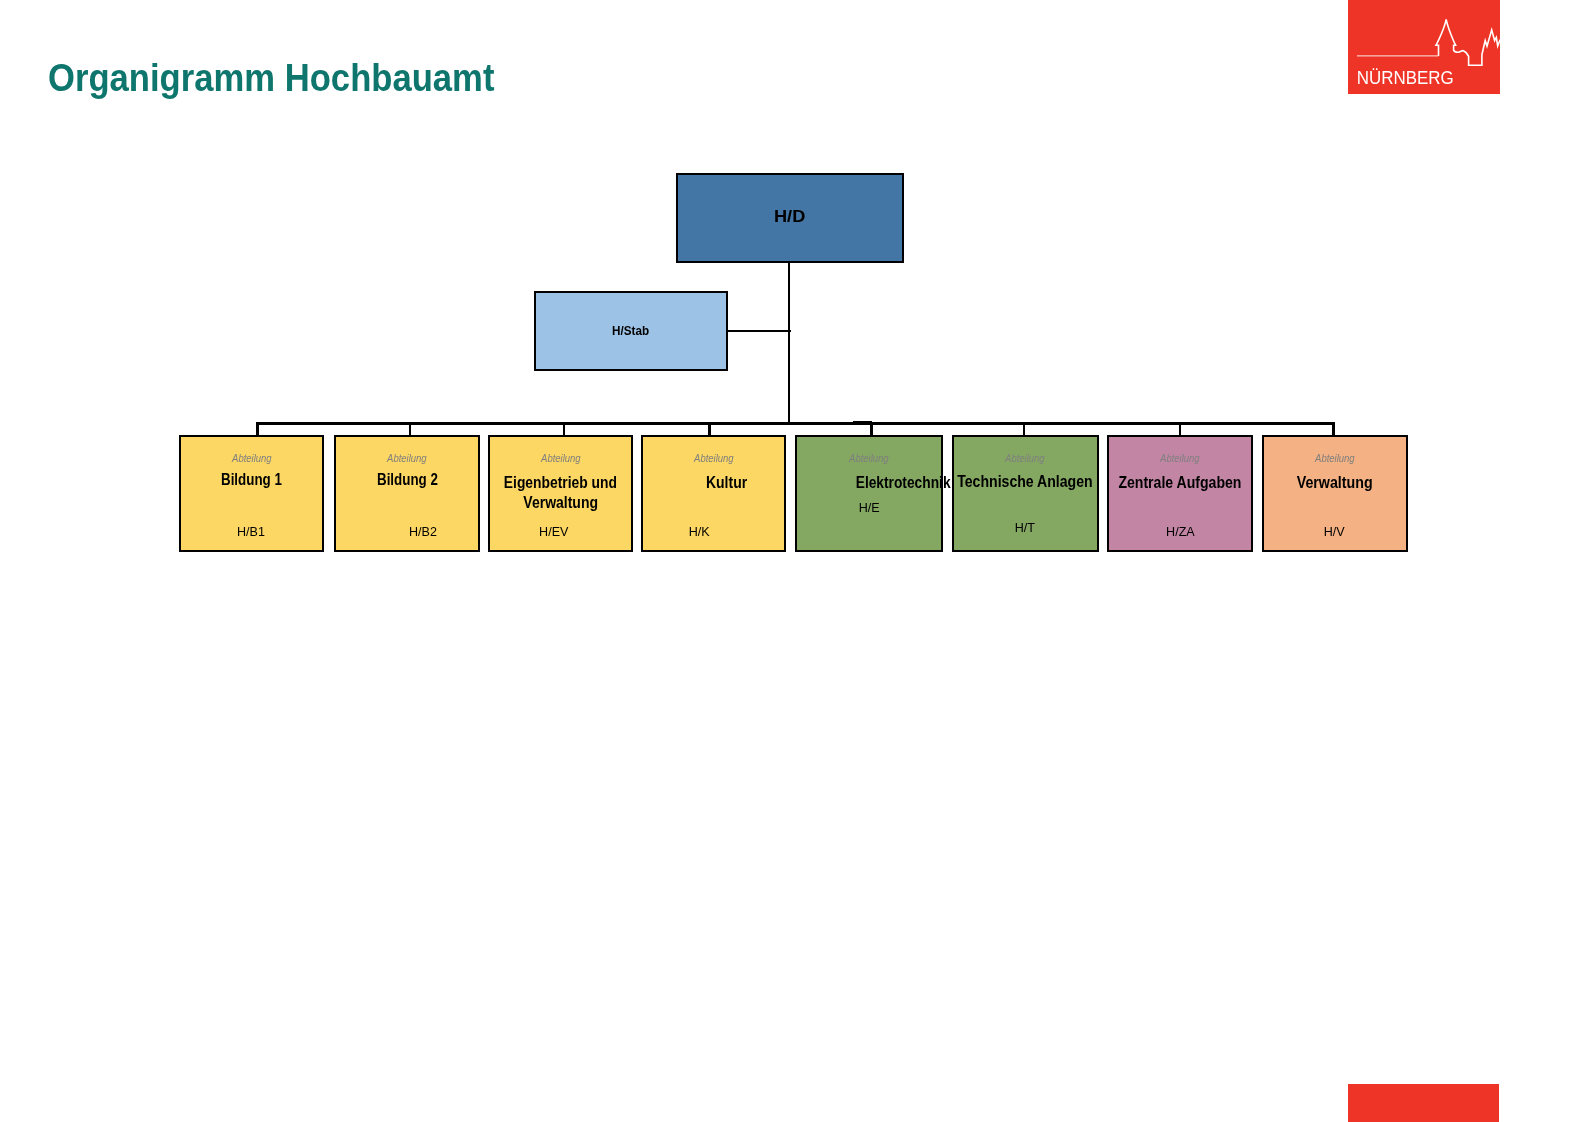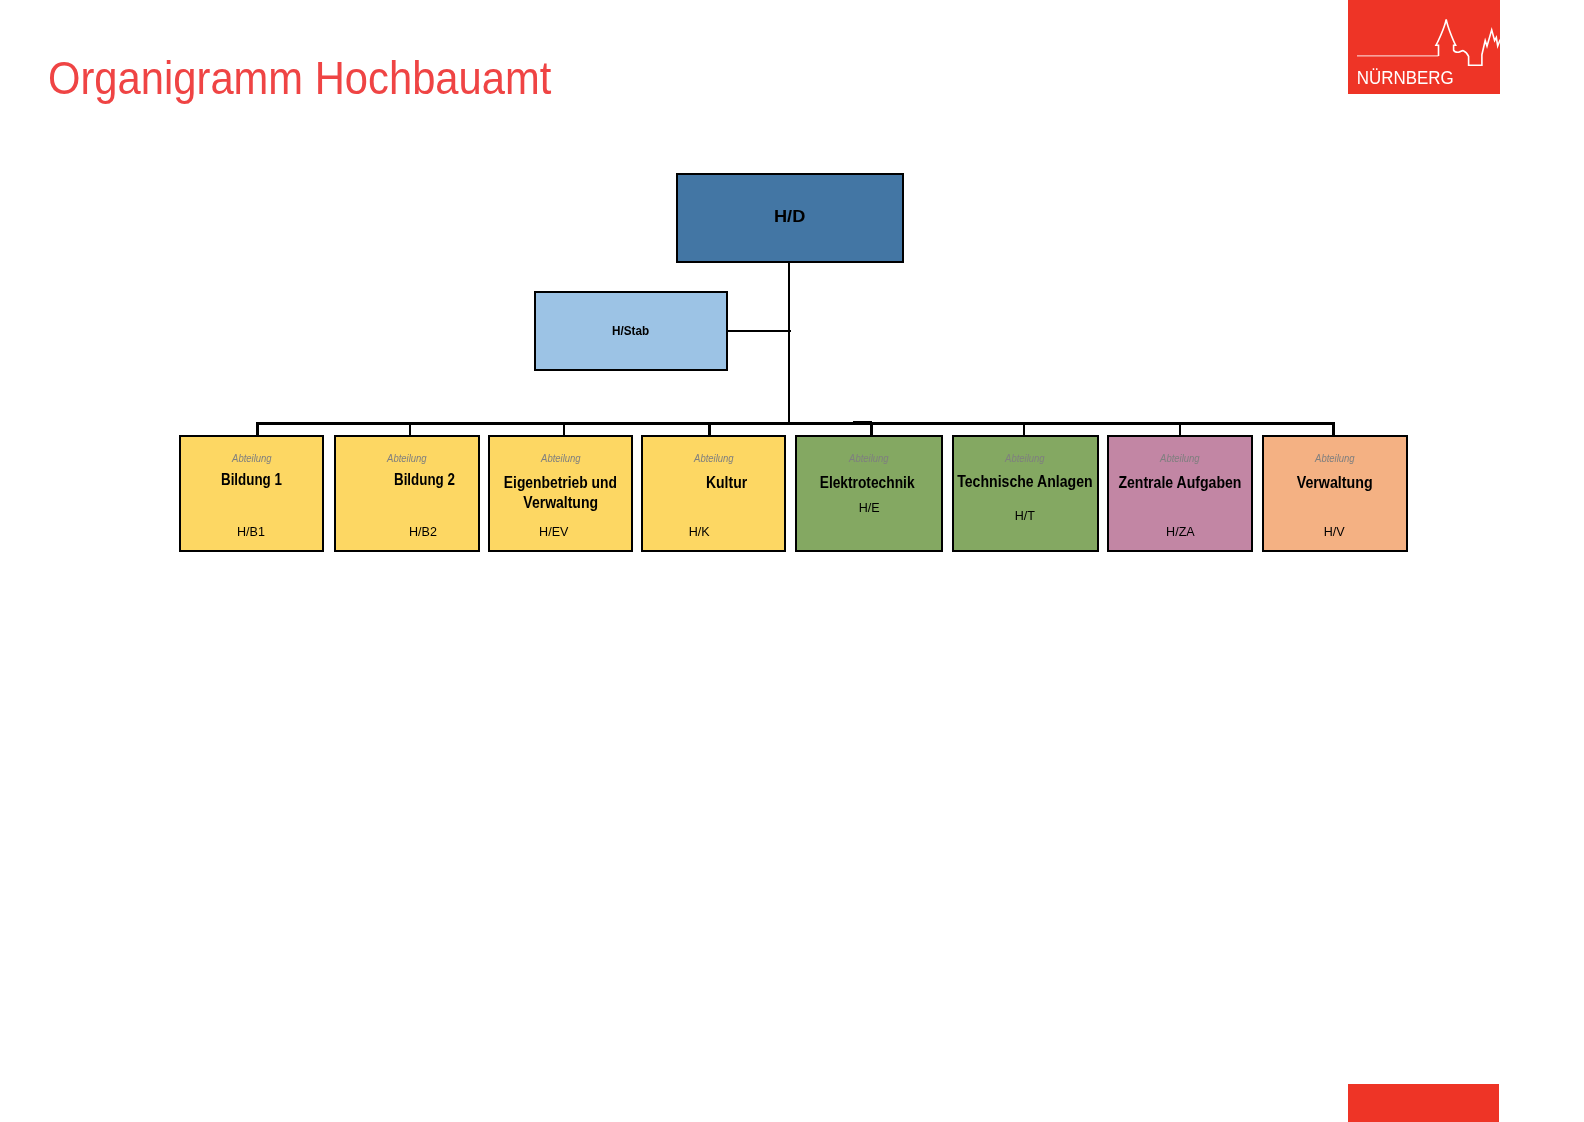--- a/index.html
+++ b/index.html
@@ -10,21 +10,21 @@
 .ct span{display:inline-block;transform:scaleX(0.835);transform-origin:center}
 .abt{font-style:italic;color:#7f7f7f;font-size:10px;line-height:12px}
 .abt span{transform:scaleX(0.95)}
 .ttl{font-weight:bold;color:#000;font-size:16px;line-height:19.7px}
 .code{color:#000;font-size:13.5px;line-height:15px}
 .code span{transform:scaleX(0.93)}
 </style>
 </head>
 <body>
 
-<div style="position:absolute;left:47.6px;top:53px;font-size:47px;font-weight:normal;color:#ef4444;line-height:50px;white-space:nowrap"><span style="display:inline-block;transform:scaleX(0.888);transform-origin:left">Organigramm Hochbauamt</span></div>
+<div style="position:absolute;left:47.6px;top:53px;font-size:39px;font-weight:bold;color:#0f766e;line-height:50px;white-space:nowrap"><span style="display:inline-block;transform:scaleX(0.888);transform-origin:left">Organigramm Hochbauamt</span></div>
 
 <svg style="position:absolute;left:1348px;top:0" width="152" height="94" viewBox="0 0 152 94">
   <rect x="0" y="0" width="152" height="94" fill="#ee3426"></rect>
   <path d="M 9 55.9 L 90.4 55.9" fill="none" stroke="#fff" stroke-width="0.9"></path>
   <path d="M 90.5 55.9 L 90.5 45.2 L 88.0 45.2 C 89.8 42.0 96.6 27.8 98.2 19.4 C 99.8 27.8 105.9 42.0 107.6 45.2 L 105.6 45.2 L 105.6 50.1 C 106.4 51.9 108.3 52.4 110.3 52.3 C 112.6 52.1 113.8 50.3 115.3 50.7 C 117.4 51.5 119.7 54.3 120.6 56.4 L 120.6 65.3 L 133.9 65.3 L 133.9 54.7 L 137.2 40.6 L 139.0 46.3 L 143.7 29.9 L 146.6 40.6 L 148.3 37.4 L 149.7 46.0 L 152.2 39.6" fill="none" stroke="#fff" stroke-width="1.6" stroke-linejoin="miter"></path>
   <text x="8.7" y="83.7" fill="#fff" font-size="18px" textLength="97" lengthAdjust="spacingAndGlyphs" font-family="Liberation Sans, sans-serif">NÜRNBERG</text>
 </svg>
 
 <div class="line" style="left:787.9px;top:262px;width:2.6px;height:162.9px"></div>
 <div class="line" style="left:728px;top:329.6px;width:62.5px;height:2.5px"></div>
@@ -57,31 +57,31 @@
 <div class="ct abt" style="left:-48.5px;top:452.5px"><span>Abteilung</span></div>
 <div class="ct abt" style="left:107px;top:452.5px"><span>Abteilung</span></div>
 <div class="ct abt" style="left:260.5px;top:452.5px"><span>Abteilung</span></div>
 <div class="ct abt" style="left:413.5px;top:452.5px"><span>Abteilung</span></div>
 <div class="ct abt" style="left:569px;top:452.5px"><span>Abteilung</span></div>
 <div class="ct abt" style="left:725px;top:452.5px"><span>Abteilung</span></div>
 <div class="ct abt" style="left:880px;top:452.5px"><span>Abteilung</span></div>
 <div class="ct abt" style="left:1034.5px;top:452.5px"><span>Abteilung</span></div>
 
 <div class="ct ttl" style="left:-48.5px;top:469.9px"><span>Bildung 1</span></div>
-<div class="ct ttl" style="left:124px;top:469.9px"><span>Bildung 2</span></div>
+<div class="ct ttl" style="left:107px;top:469.9px"><span>Bildung 2</span></div>
 <div class="ct ttl" style="left:260.5px;top:473.1px"><span style="transform:scaleX(0.865)">Eigenbetrieb und</span></div>
 <div class="ct ttl" style="left:260.5px;top:492.8px"><span style="transform:scaleX(0.875)">Verwaltung</span></div>
 <div class="ct ttl" style="left:427px;top:472.9px"><span style="transform:scaleX(0.875)">Kultur</span></div>
-<div class="ct ttl" style="left:567px;top:472.9px"><span style="transform:scaleX(0.86)">Elektrotechnik</span></div>
+<div class="ct ttl" style="left:603px;top:472.9px"><span style="transform:scaleX(0.86)">Elektrotechnik</span></div>
 <div class="ct ttl" style="left:725px;top:472px"><span style="transform:scaleX(0.88)">Technische Anlagen</span></div>
 <div class="ct ttl" style="left:880px;top:472.9px"><span style="transform:scaleX(0.88)">Zentrale Aufgaben</span></div>
 <div class="ct ttl" style="left:1034.5px;top:472.9px"><span style="transform:scaleX(0.89)">Verwaltung</span></div>
 
 <div class="ct code" style="left:-48.5px;top:524px"><span>H/B1</span></div>
 <div class="ct code" style="left:123px;top:524px"><span>H/B2</span></div>
 <div class="ct code" style="left:254px;top:524px"><span>H/EV</span></div>
 <div class="ct code" style="left:399px;top:524px"><span>H/K</span></div>
 <div class="ct code" style="left:569px;top:500px"><span>H/E</span></div>
-<div class="ct code" style="left:725px;top:508px"><span>H/T</span></div>
+<div class="ct code" style="left:725px;top:520px"><span>H/T</span></div>
 <div class="ct code" style="left:880px;top:524px"><span>H/ZA</span></div>
 <div class="ct code" style="left:1034.5px;top:524px"><span>H/V</span></div>
 
 <div style="position:absolute;left:1348px;top:1084px;width:151px;height:38px;background:#ee3426"></div>
 
 </body></html>

